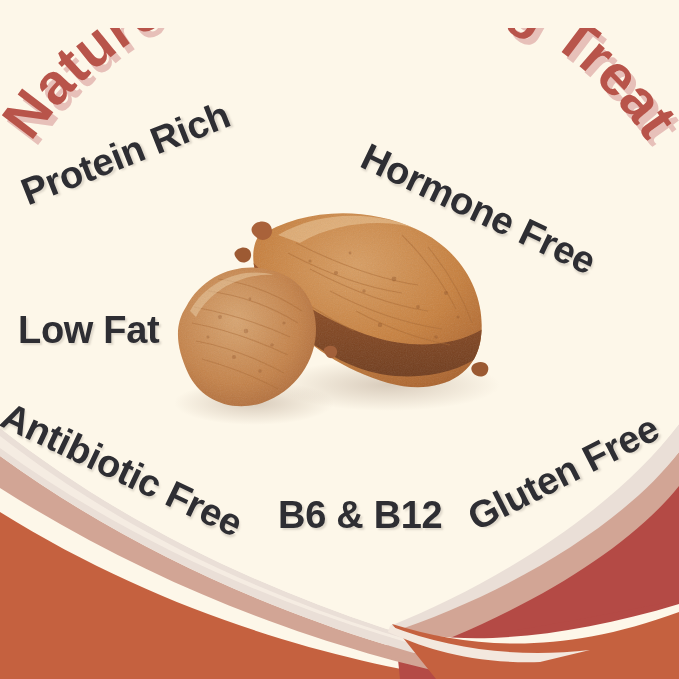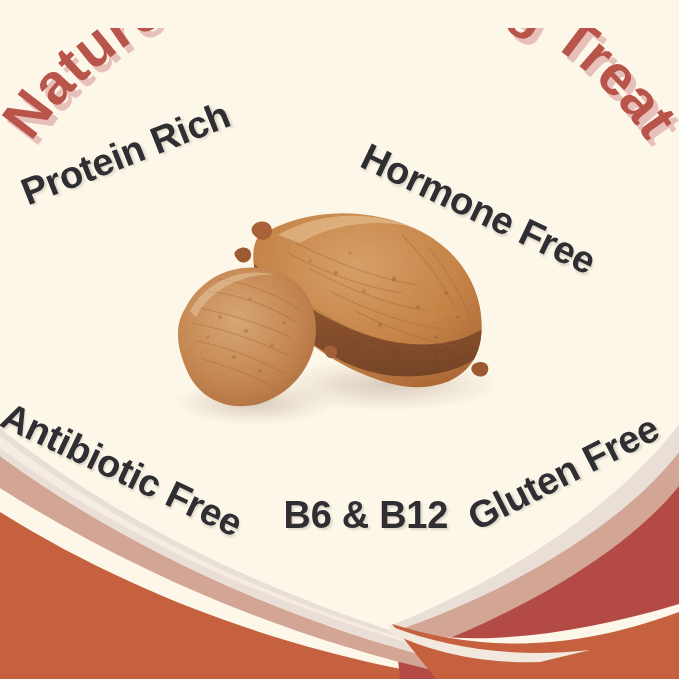--- a/index.html
+++ b/index.html
@@ -80,21 +80,21 @@
   }
   #label-gluten-free {
     left: 462px;
     top: 503px;
     transform: rotate(-27deg);
     transform-origin: left top;
   }
   #label-vitamins {
     left: 278px;
     top: 496px;
-    text-align: right;
+    text-align: left;
     width: 170px;
     white-space: normal;
   }
 
   
   .treat-wrap {
     position: absolute;
     left: 150px;
     top: 195px;
     width: 380px;
@@ -266,20 +266,23 @@
   </div>
 
   <div class="label" id="label-protein-rich">
     <span>Protein Rich</span>
   </div>
 
   <div class="label" id="label-hormone-free">
     <span>Hormone Free</span>
   </div>
 
+  <div class="label" id="label-low-fat">
+    <span>Low Fat</span>
+  </div>
 
 
   <div class="label" id="label-antibiotic-free">
     <span>Antibiotic Free</span>
   </div>
 
   <div class="label" id="label-gluten-free">
     <span>Gluten Free</span>
   </div>
 

